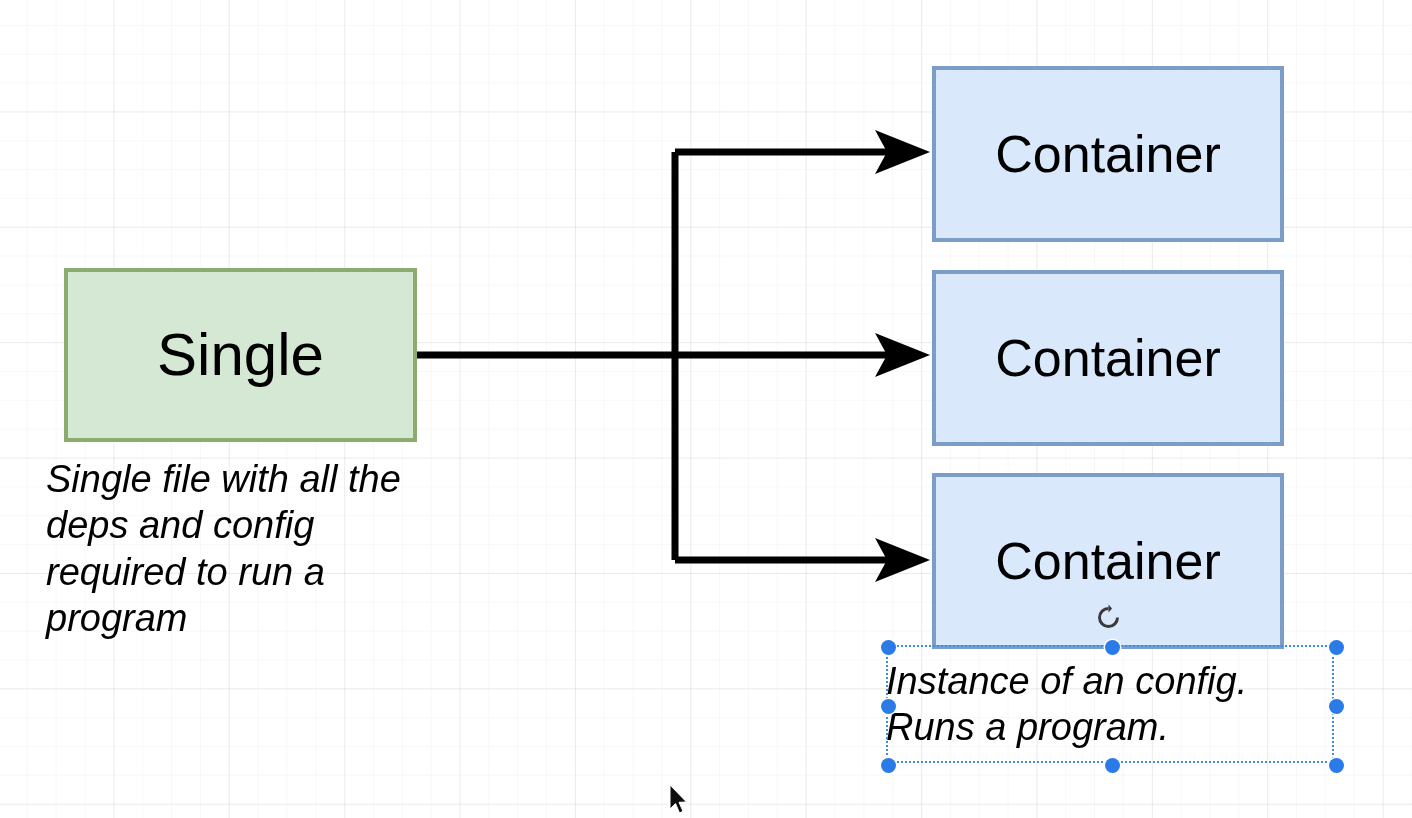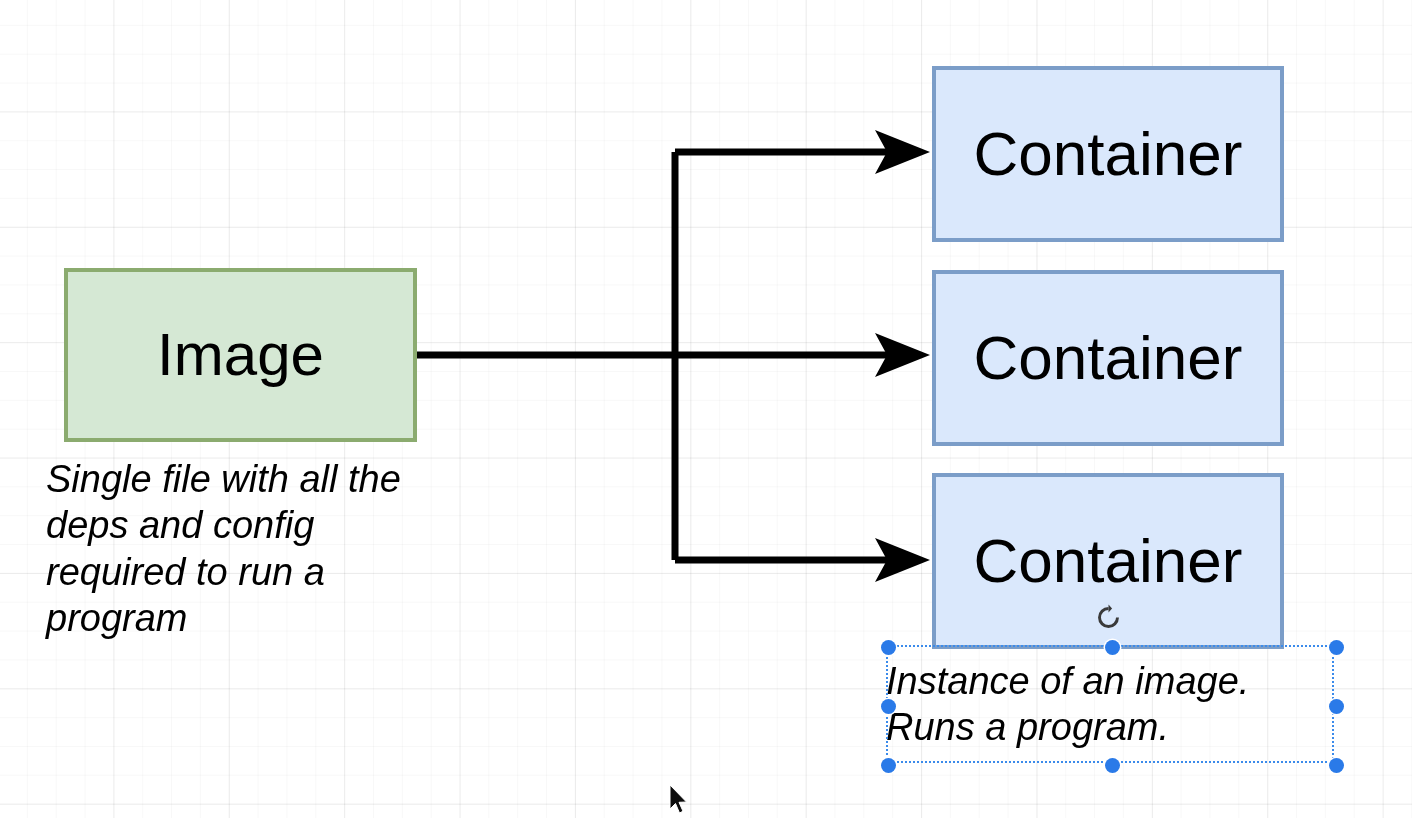--- a/index.html
+++ b/index.html
@@ -55,21 +55,21 @@
   #image-node .node-label { font-size: 60px; }
 
   .container-node {
     left: 932px;
     width: 352px;
     height: 176px;
     background: #dae8fc;
     border-width: 4px;
     border-color: #7b9dc8;
   }
-  .container-node .node-label { font-size: 62px; }
+  .container-node .node-label { font-size: 52px; }
   #container-node-1 { top: 66px; }
   #container-node-2 { top: 270px; }
   #container-node-3 { top: 473px; }
 
   
   .caption {
     position: absolute;
     font-family: "Liberation Sans", sans-serif;
     font-style: italic;
     color: #000000;
@@ -156,21 +156,21 @@
     </g>
     <g fill="#000000" stroke="none">
 
       <path d="M 930 152 L 875 130 L 887 152 L 875 174 Z"></path>
       <path d="M 930 355 L 875 333 L 887 355 L 875 377 Z"></path>
       <path d="M 930 560 L 875 538 L 887 560 L 875 582 Z"></path>
     </g>
   </svg>
 
   <div class="node" id="image-node">
-    <span class="node-label">Image</span>
+    <span class="node-label">Single</span>
   </div>
 
   <div class="caption" id="image-caption">Single file with all the deps and config required to run a program</div>
 
   <div class="node container-node" id="container-node-1">
     <span class="node-label">Container</span>
   </div>
 
   <div class="node container-node" id="container-node-2">
     <span class="node-label">Container</span>
@@ -180,21 +180,21 @@
     <span class="node-label">Container</span>
   </div>
 
   <div id="rotate-handle">
     <svg viewBox="0 0 24 24" width="27" height="27" xmlns="http://www.w3.org/2000/svg">
       <path d="M 12 4 A 8 8 0 1 0 20 12" fill="none" stroke="#3a3a3a" stroke-width="2.6"></path>
       <path d="M 12 0.5 L 12 7.5 L 15.2 4 Z" fill="#3a3a3a"></path>
     </svg>
   </div>
 
-  <div class="caption" id="container-caption">Instance of an image. Runs a program.</div>
+  <div class="caption" id="container-caption">Instance of an config. Runs a program.</div>
 
   <div id="selection-box">
     <div class="handle" style="left:0px;   top:0px;"></div>
     <div class="handle" style="left:224px; top:0px;"></div>
     <div class="handle" style="left:448px; top:0px;"></div>
     <div class="handle" style="left:0px;   top:59px;"></div>
     <div class="handle" style="left:448px; top:59px;"></div>
     <div class="handle" style="left:0px;   top:118px;"></div>
     <div class="handle" style="left:224px; top:118px;"></div>
     <div class="handle" style="left:448px; top:118px;"></div>

